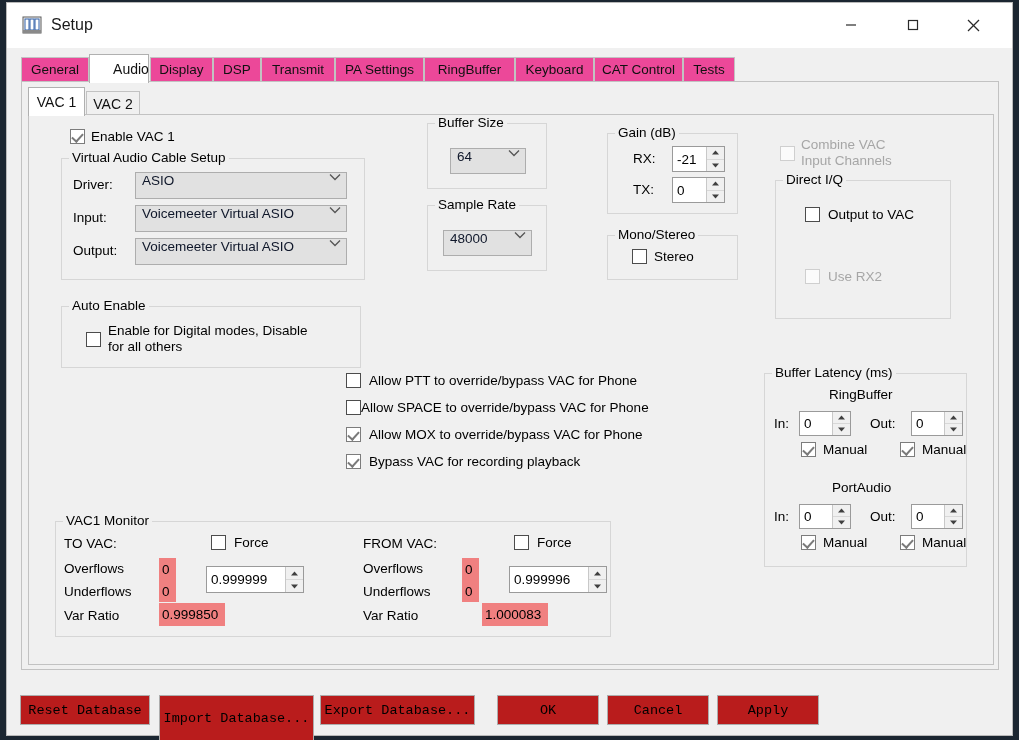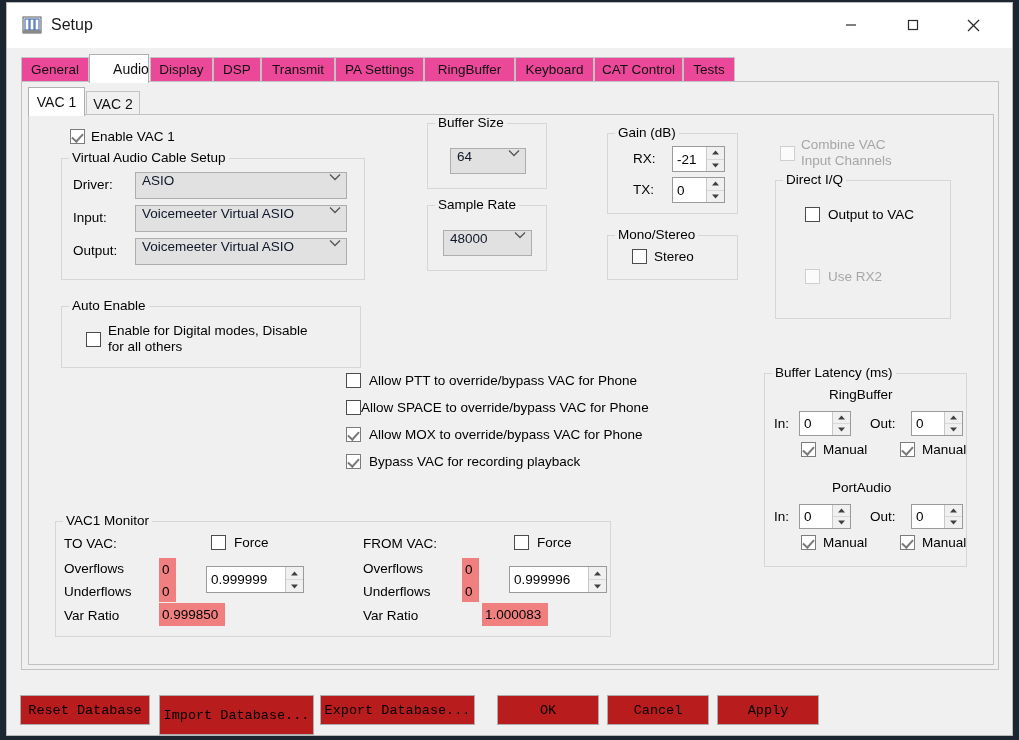--- a/index.html
+++ b/index.html
@@ -616,21 +616,21 @@
         </div>
       </div>
 
     </div>
   </div>
 
   <div id="buttonbar">
     <div class="btn" style="left:13px;  top:12px; width:130px; height:30px;">
         <span>Reset Database</span>
       </div>
-    <div class="btn" style="left:152px; top:12px; width:155px; height:40px;align-items:center;">
+    <div class="btn" style="left:152px; top:12px; width:155px; height:46px;align-items:center;">
         <span>Import Database...</span>
       </div>
     <div class="btn" style="left:313px; top:12px; width:155px; height:30px;">
         <span>Export Database...</span>
       </div>
     <div class="btn" style="left:490px; top:12px; width:102px; height:30px;">
         <span>OK</span>
       </div>
     <div class="btn" style="left:600px; top:12px; width:102px; height:30px;">
         <span>Cancel</span>

